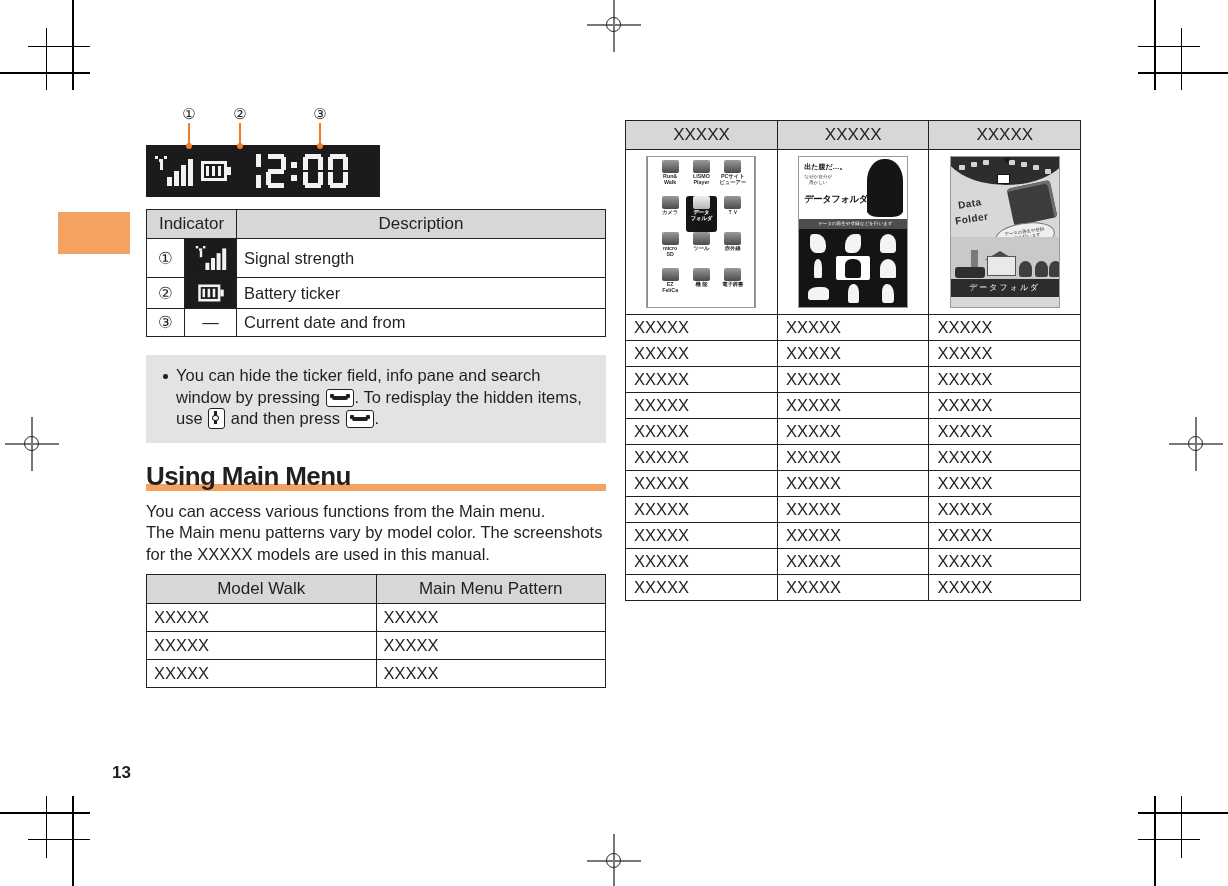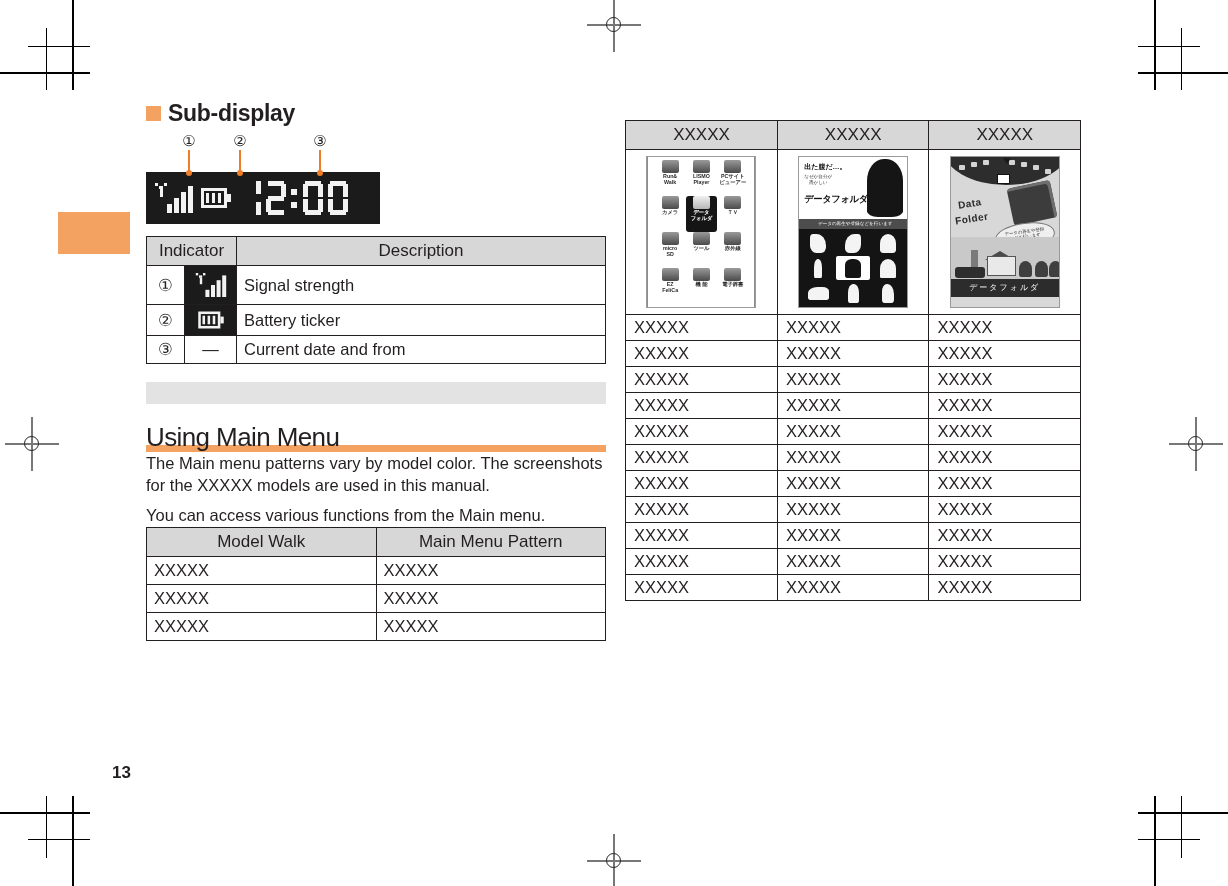--- a/index.html
+++ b/index.html
@@ -80,21 +80,21 @@
   
   .key{display:inline-block;vertical-align:-4px;width:26px;height:16px;border:1.4px solid #231f20;border-radius:3px;position:relative;background:#fff;margin:0 1px;}
   .key.send:before{content:"";position:absolute;left:5px;top:6px;width:16px;height:4px;background:#231f20;border-radius:2px;}
   .key.send:after{content:"";position:absolute;left:3px;top:4px;width:4px;height:4px;background:#231f20;border-radius:1px;box-shadow:16px 0 0 #231f20;}
   .key.nav{width:15px;height:19px;vertical-align:-5px;}
   .key.nav:before{content:"";position:absolute;left:5.2px;top:2px;width:3px;height:13px;background:#231f20;}
   .key.nav:after{content:"";position:absolute;left:3.2px;top:6px;width:7px;height:6px;border-radius:50%;background:#fff;border:1.3px solid #231f20;box-sizing:border-box;}
 
   
   .h-sec{margin-top:18px;position:relative;}
-  .h-sec .t{font-size:26px;font-weight:normal;letter-spacing:-.6px;position:relative;z-index:2;background:transparent;}
+  .h-sec .t{font-size:26px;font-weight:bold;letter-spacing:-.6px;position:relative;z-index:2;background:transparent;}
   .h-sec .rule{position:absolute;left:0;right:0;bottom:1px;height:7px;background:#f4a261;z-index:1;}
   .body-p{font-size:16.5px;line-height:21.5px;margin:9px 0 9px 0;}
 
   
   .lead{font-size:16.5px;margin:0 0 6px 0;}
   table.pat{border-collapse:collapse;width:100%;table-layout:fixed;}
   table.pat th{background:#d7d7d7;border:1.5px solid #231f20;font-size:17px;font-weight:normal;padding:4px 0;text-align:center;}
   table.pat td{border:1.5px solid #231f20;font-size:16.5px;padding:3px 8px;font-weight:normal;height:19px;}
   table.pat td.shot{padding:6px 0;text-align:center;vertical-align:middle;height:auto;}
 
@@ -190,24 +190,20 @@
       <div class="hh"></div>
       <div class="c"></div>
     </div>
 
   <div id="side-tab"></div>
 
   <div id="page-number">13</div>
 
   <div class="col-left">
 
-    <div class="h-sub">
-      <span class="sq"></span>
-      <span class="t">Sub-display</span>
-    </div>
 
     <div class="callouts">
       <div class="callout" style="left:30px;">
         <div class="num">①</div>
         <div class="line"></div>
         <div class="dot"></div>
       </div>
       <div class="callout" style="left:81px;">
         <div class="num">②</div>
         <div class="line"></div>
@@ -326,30 +322,33 @@
         <tr>
           <td class="cnum">③</td>
           <td class="dash">—</td>
           <td>Current date and from</td>
         </tr>
       </tbody>
     </table>
 
     <div class="note">
       <ul>
+        <li>
+          <span>You can hide the ticker field, info pane and search window by pressing </span><span class="key send"></span><span>. To redisplay the hidden items, use </span><span class="key nav"></span><span> and then press </span><span class="key send"></span><span>.</span>
+        </li>
       </ul>
     </div>
 
     <div class="h-sec">
       <div class="rule"></div>
       <div class="t">Using Main Menu</div>
     </div>
 
+    <p class="body-p" style="margin-bottom:0;">You can access various functions from the Main menu.</p>
     <p class="body-p" style="margin-top:0;">The Main menu patterns vary by model color. The screenshots for the XXXXX models are used in this manual.</p>
-    <p class="body-p" style="margin-bottom:0;">You can access various functions from the Main menu.</p>
 
     <table class="mt">
       <colgroup>
           <col style="width:50%;">
           <col style="width:50%;">
         </colgroup>
       <thead>
         <tr>
           <th>Model Walk</th>
           <th>Main Menu Pattern</th>

